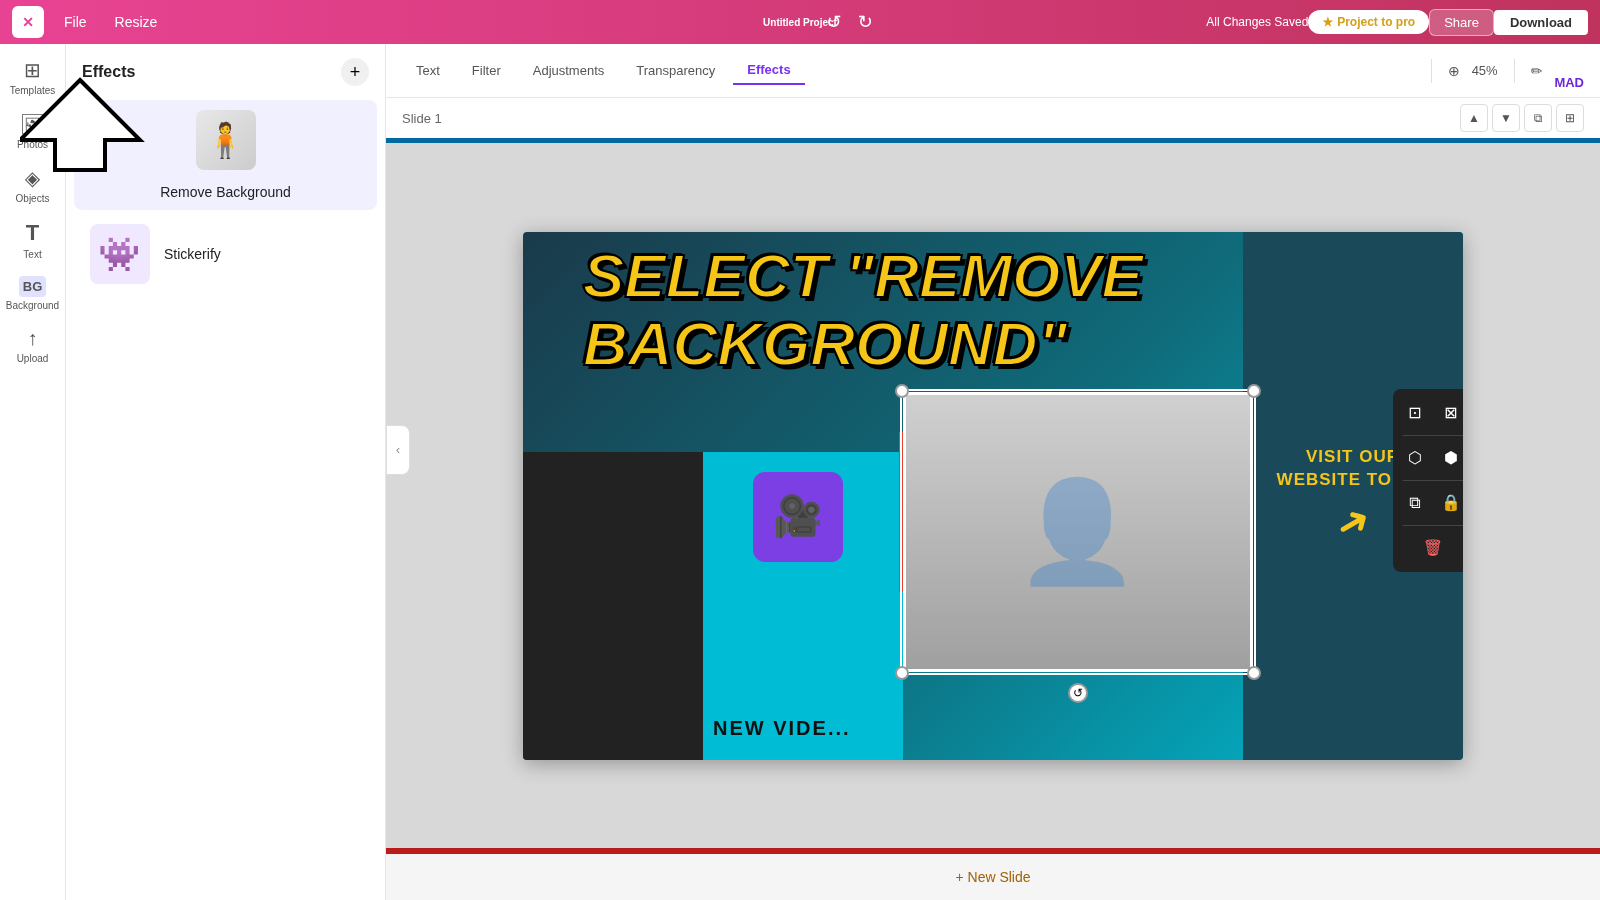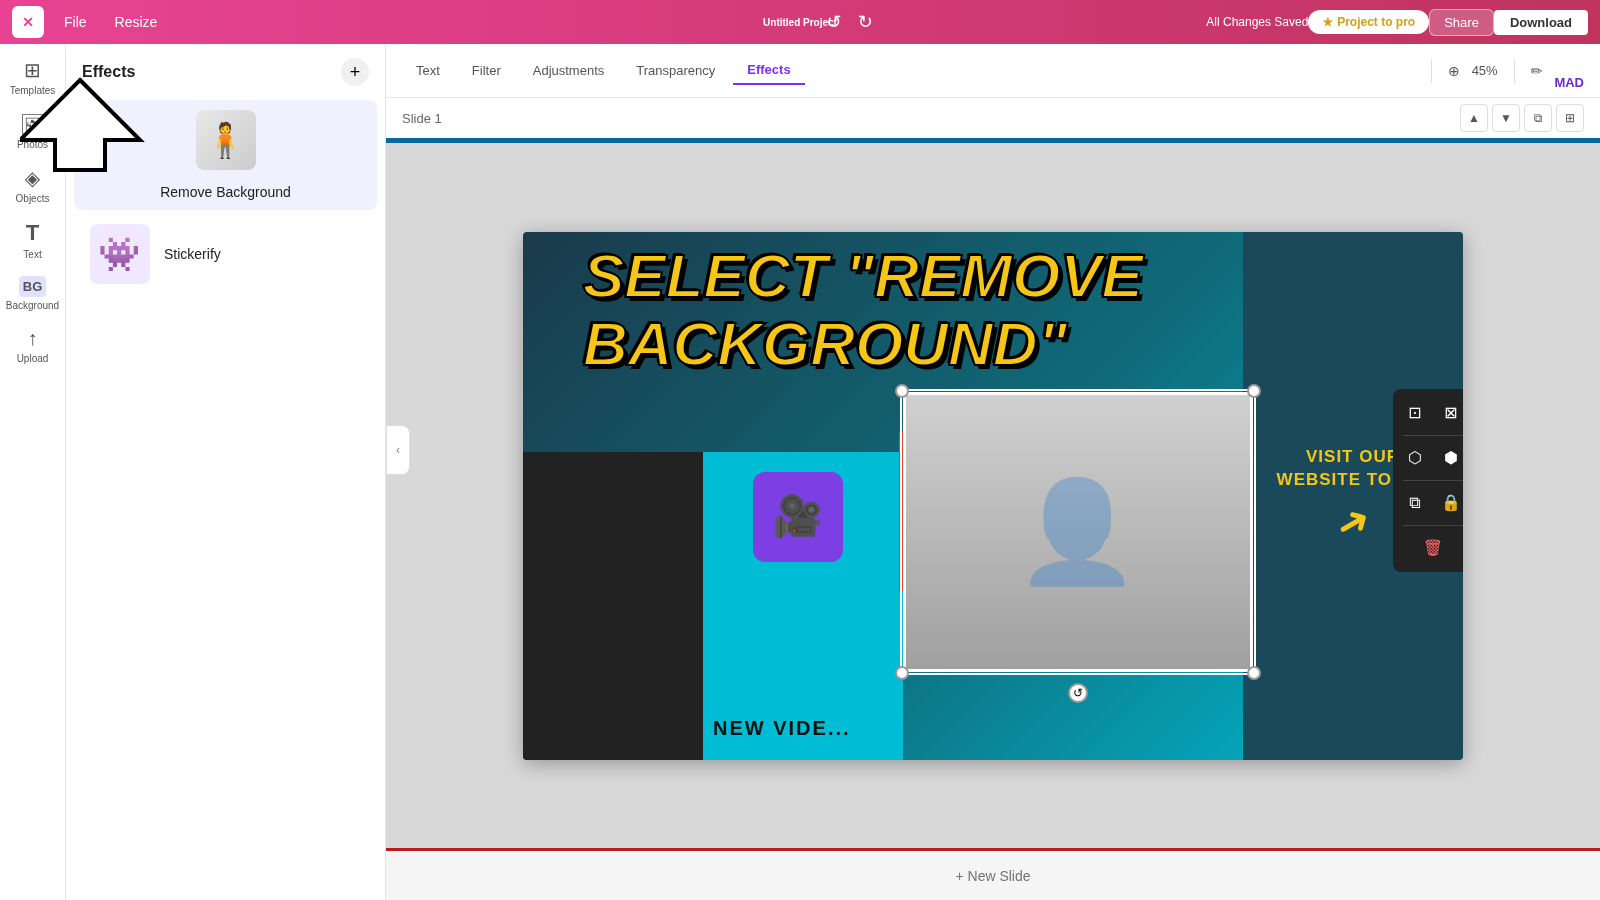--- a/index.html
+++ b/index.html
@@ -192,23 +192,23 @@
       background: #e84030; z-index: 5;
     }
 
     
     .arrow-annotation {
       position: absolute; left: 20px; top: 60px; z-index: 20; pointer-events: none;
     }
 
     
     .bottom-bar {
-      height: 52px; background: #f5f5f5; border-top: 3px solid #b91c1c;
-      display: flex; align-items: center; justify-content: center;
-      font-size: 14px; color: #737373; cursor: pointer;
+      height: 52px; background: #f5f5f5; border-top: 6px solid #b91c1c;
+      display: flex; align-items: center; justify-content: center;
+      font-size: 14px; color: #a16207; cursor: pointer;
     }
 
     
     .collapse-btn {
       position: absolute; left: 386px; top: 50%; transform: translateY(-50%);
       width: 24px; height: 50px; background: #fff; border: 1px solid #ddd;
       border-radius: 0 8px 8px 0; display: flex; align-items: center; justify-content: center;
       cursor: pointer; z-index: 50; font-size: 12px; color: #888;
     }
 

